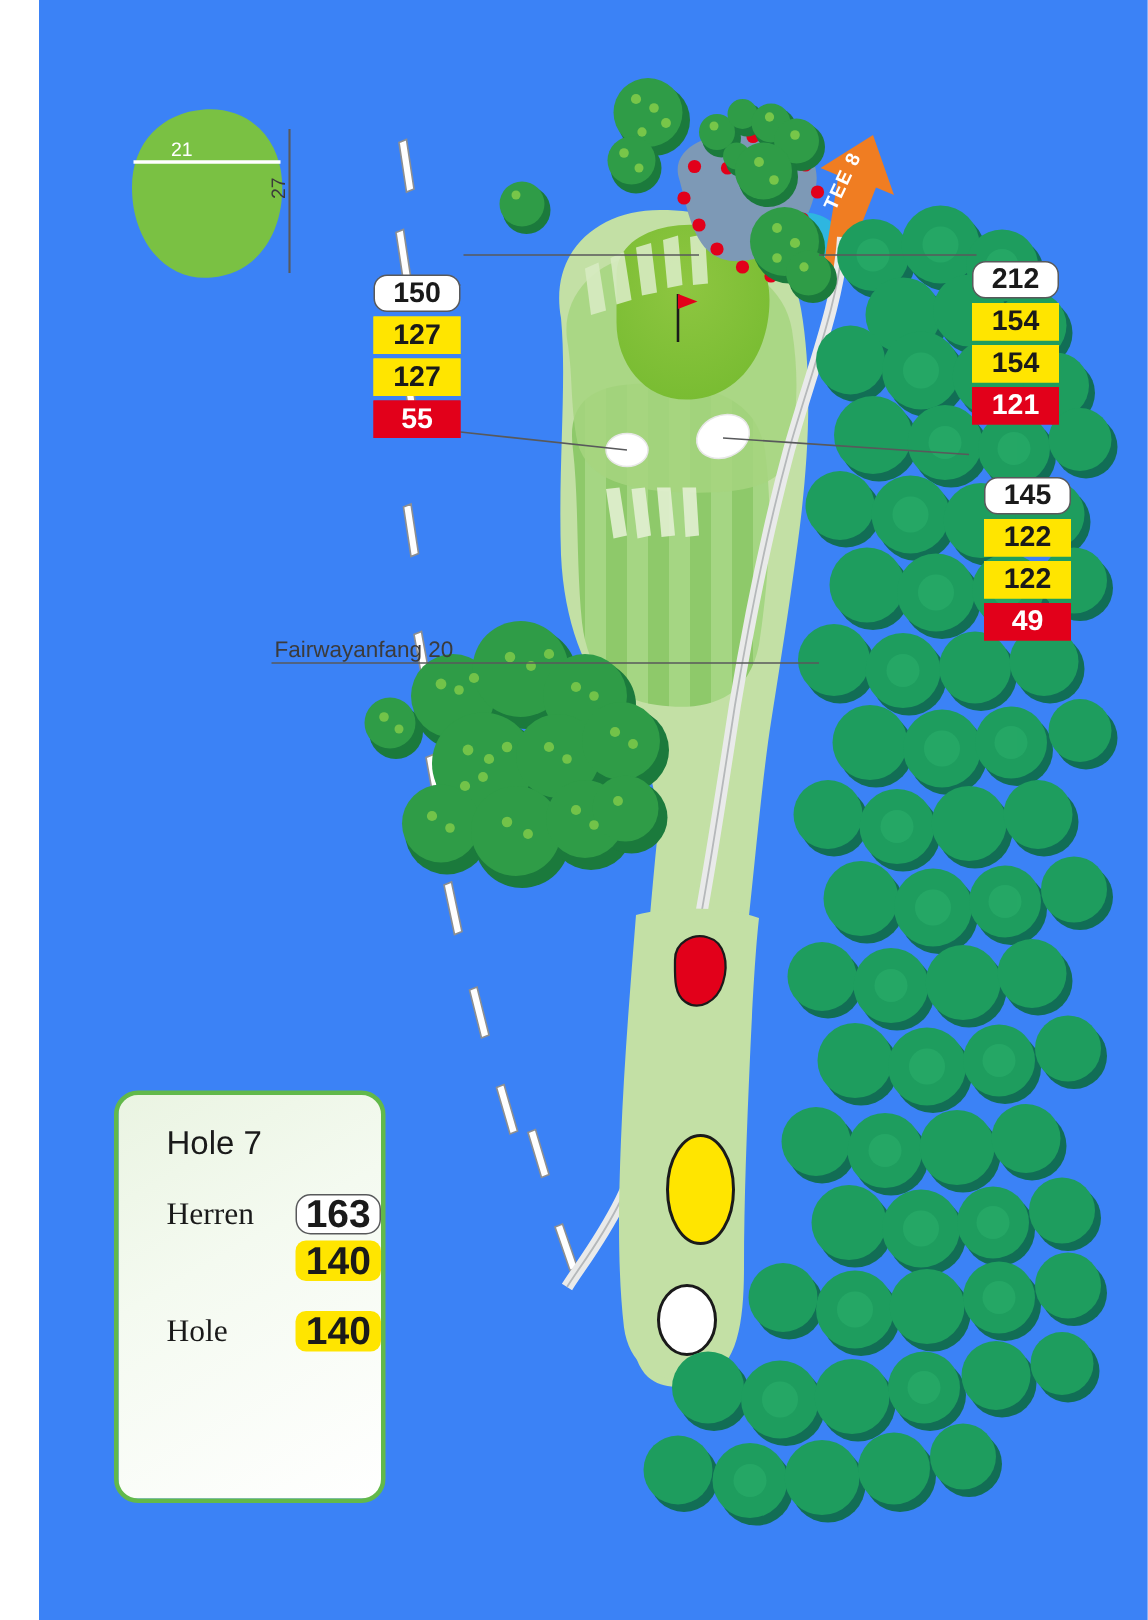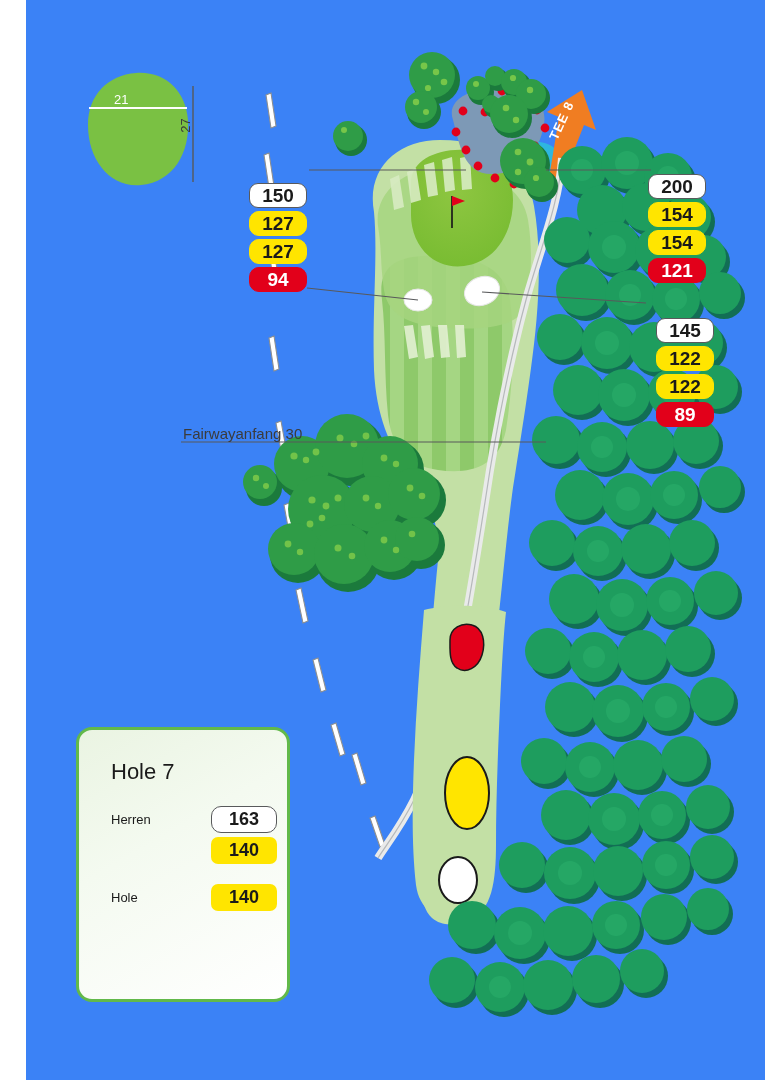--- a/index.html
+++ b/index.html
@@ -34,21 +34,21 @@
   .marker-stack {
     position: absolute;
     display: flex;
     flex-direction: column;
     gap: 3px;
     z-index: 40;
   }
   .pill {
     width: 58px;
     height: 25px;
-    border-radius: 10px;
+    border-radius: 0;
     display: flex;
     align-items: center;
     justify-content: center;
     font-size: 19px;
     font-weight: bold;
     letter-spacing: 0px;
     line-height: 1;
     box-sizing: border-box;
     font-family: "Liberation Sans", sans-serif;
   }
@@ -113,59 +113,59 @@
     z-index: 45;
     font-family: "Liberation Sans", sans-serif;
     white-space: nowrap;
   }
 
   
   #info-card {
     position: absolute;
     left: 50px;
     top: 727px;
-    width: 214px;
+    width: 181px;
     height: 275px;
     border: 3px solid #62b94a;
     border-radius: 16px;
     background: linear-gradient(150deg, #eaf4e2 0%, #f4faf0 40%, #ffffff 100%);
     box-sizing: border-box;
     z-index: 50;
-    padding: 28px 0 0 0;
+    padding: 18px 0 0 0;
   }
   .card-title {
     font-size: 22px;
     color: #1a1a1a;
     margin-left: 32px;
     line-height: 1.28;
     font-family: "Liberation Sans", sans-serif;
   }
   .card-row {
     display: flex;
     align-items: center;
     margin-left: 32px;
     margin-top: 4px;
   }
   .card-row .row-label {
-    font-size: 13px;
+    font-size: 21px;
     color: #1a1a1a;
     width: 100px;
-    font-family: Liberation Sans, sans-serif;
+    font-family: Liberation Serif, serif;
   }
   .card-row .row-spacer {
     width: 100px;
   }
   .card-pill {
     width: 66px;
     height: 27px;
     border-radius: 7px;
     display: flex;
     align-items: center;
     justify-content: center;
-    font-size: 18px;
+    font-size: 26px;
     font-weight: bold;
     box-sizing: border-box;
     font-family: "Liberation Sans", sans-serif;
   }
   .card-pill.white {
     background: #ffffff;
     border: 1.5px solid #58595b;
     color: #1a1a1a;
     border-radius: 10px;
   }
@@ -607,43 +607,43 @@
       <line x1="155" y1="442" x2="520" y2="442"></line>
       <line x1="163" y1="95" x2="163" y2="95"></line>
     </g>
   </svg>
 
   <div class="green-dims">
     <span class="dim-label" style="left:88px; top:92px;">21</span>
     <span class="dim-label vert" style="left:152px; top:118px;">27</span>
   </div>
 
-  <div class="fairway-label">Fairwayanfang 30</div>
+  <div class="fairway-label">Fairwayanfang 20</div>
 
   <div class="tee-arrow-label">TEE 8</div>
 
   <div class="marker-stack" id="stack-left" style="left:223px; top:183px;">
       <div class="pill white">150</div>
       <div class="pill yellow">127</div>
       <div class="pill yellow">127</div>
-      <div class="pill red">94</div>
+      <div class="pill red">55</div>
     </div>
 
   <div class="marker-stack" id="stack-right-upper" style="left:622px; top:174px;">
-      <div class="pill white">200</div>
+      <div class="pill white">212</div>
       <div class="pill yellow">154</div>
       <div class="pill yellow">154</div>
       <div class="pill red">121</div>
     </div>
 
   <div class="marker-stack" id="stack-right-lower" style="left:630px; top:318px;">
       <div class="pill white">145</div>
       <div class="pill yellow">122</div>
       <div class="pill yellow">122</div>
-      <div class="pill red">89</div>
+      <div class="pill red">49</div>
     </div>
 
   <div id="info-card">
     <div class="card-title">Hole 7</div>
 
     <div class="gap-block"></div>
 
     <div class="card-row">
       <span class="row-label">Herren</span>
       <span class="card-pill white">163</span>

